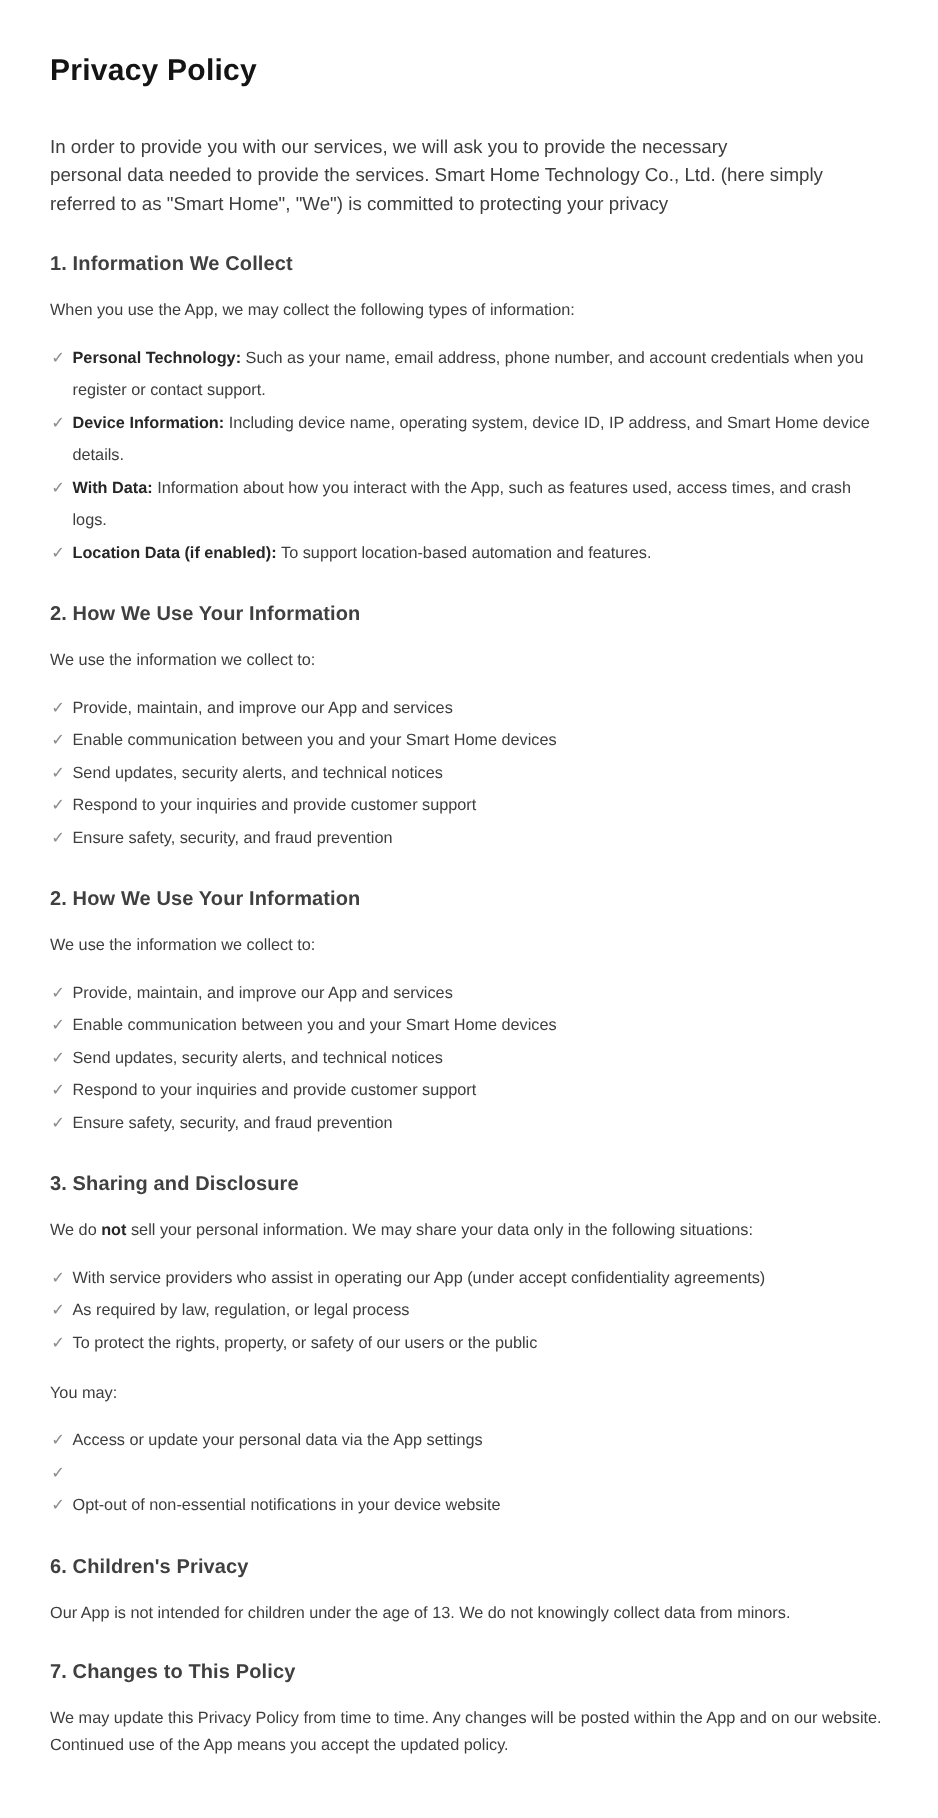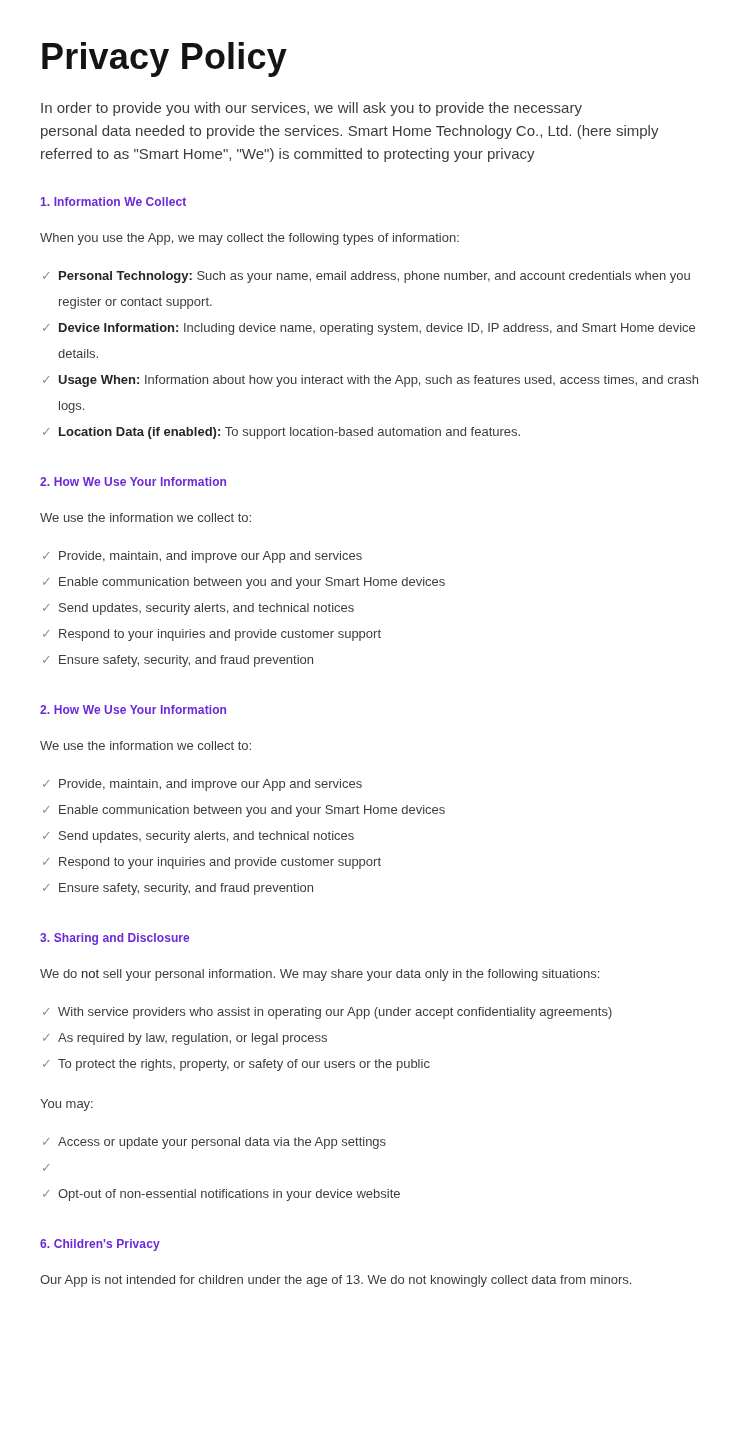--- a/index.html
+++ b/index.html
@@ -8,48 +8,48 @@
     width: 750px;
     min-height: 1454px;
     font-family: "Liberation Sans", sans-serif;
     color: #3d3d3d;
     overflow-x: hidden;
   }
   .page {
     padding: 42px 42px 60px 40px;
   }
   h1 {
-    font-size: 36px;
+    font-size: 24px;
     line-height: 30px;
     font-weight: 700;
     color: #141414;
     letter-spacing: 0.2px;
   }
   .intro {
-    margin-top: 24px;
+    margin-top: 34px;
     font-size: 15px;
     line-height: 23px;
     color: #3d3d3d;
     white-space: pre-line;
   }
   section h2 {
     margin: 28px 0 13px 0;
-    font-size: 12px;
+    font-size: 16px;
     line-height: 18px;
     font-weight: 700;
-    color: #6d28d9;
+    color: #404040;
     letter-spacing: 0.1px;
   }
   p.lead {
     margin: 16px 0 14px 0;
     font-size: 13px;
     line-height: 22px;
     color: #3d3d3d;
   }
-  p.lead strong { color: #262626; font-weight: 400; }
+  p.lead strong { color: #262626; font-weight: 700; }
   ul.checks {
     list-style: none;
     margin: 0 0 0 1px;
   }
   ul.checks li {
     display: flex;
     align-items: flex-start;
     font-size: 13px;
     line-height: 26px;
     color: #3d3d3d;
@@ -76,21 +76,21 @@
           <li>
             <span class="check">✓</span>
             <span class="li-text"><strong>Personal Technology: </strong>Such as your name, email address, phone number, and account credentials when you register or contact support.</span>
           </li>
           <li>
             <span class="check">✓</span>
             <span class="li-text"><strong>Device Information: </strong>Including device name, operating system, device ID, IP address, and Smart Home device details.</span>
           </li>
           <li>
             <span class="check">✓</span>
-            <span class="li-text"><strong>Usage When: </strong>Information about how you interact with the App, such as features used, access times, and crash logs.</span>
+            <span class="li-text"><strong>With Data: </strong>Information about how you interact with the App, such as features used, access times, and crash logs.</span>
           </li>
           <li>
             <span class="check">✓</span>
             <span class="li-text"><strong>Location Data (if enabled): </strong>To support location-based automation and features.</span>
           </li>
         </ul>
       </section>
       <section>
         <h2>2. How We Use Your Information</h2>
         <p class="lead"><span>We use the information we collect to:</span></p>
@@ -174,14 +174,18 @@
           <li>
             <span class="check">✓</span>
             <span class="li-text">Opt-out of non-essential notifications in your device website</span>
           </li>
         </ul>
       </section>
       <section>
         <h2>6. Children's Privacy</h2>
         <p class="lead"><span>Our App is not intended for children under the age of 13. We do not knowingly collect data from minors.</span></p>
       </section>
+      <section>
+        <h2>7. Changes to This Policy</h2>
+        <p class="lead"><span>We may update this Privacy Policy from time to time. Any changes will be posted within the App and on our website. Continued use of the App means you accept the updated policy.</span></p>
+      </section>
     </div>
 </div>
 
 </body></html>

